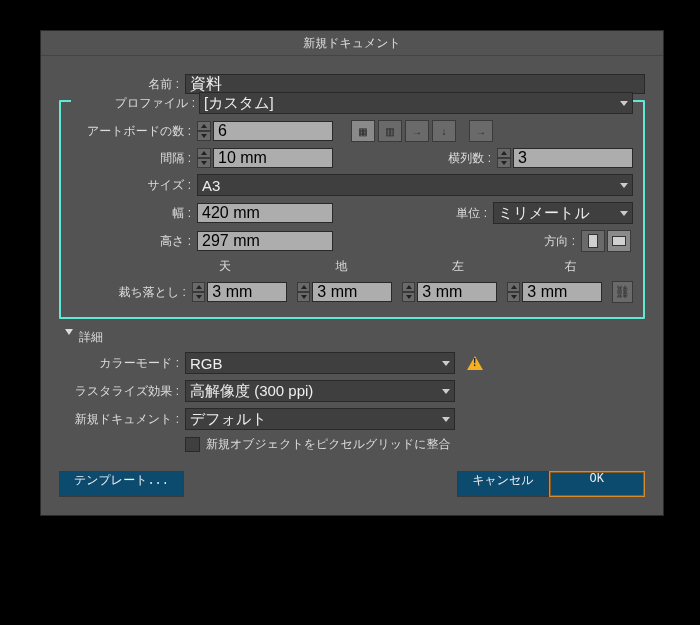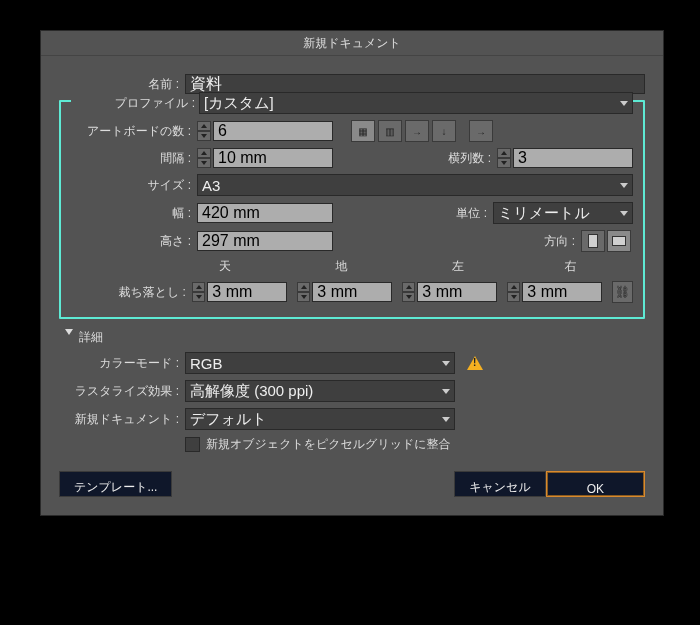--- a/index.html
+++ b/index.html
@@ -159,28 +159,29 @@
     border: 1px solid #292929;
     margin-right: 6px;
     display: inline-block;
   }
   .footer {
     display: flex;
     justify-content: space-between;
     margin-top: 18px;
   }
   .button {
-    background: #0f172a;
+    background: #0c4a6e;
     border: 1px solid #3a3a3a;
     color: #eee;
     height: 24px;
     padding: 0 14px;
     display: flex;
-    align-items: flex-end;
-    font-size: 12px;
+    align-items: flex-start;
+    font-size: 12px;
+    font-family: Liberation Mono, monospace;
   }
   .button.primary {
     border: 1px solid #d98a2e;
     box-shadow: 0 0 0 1px #8a5a1e inset;
     padding: 0 40px;
   }
   .warn-icon {
     width: 0; height: 0;
     border-left: 8px solid transparent;
     border-right: 8px solid transparent;

